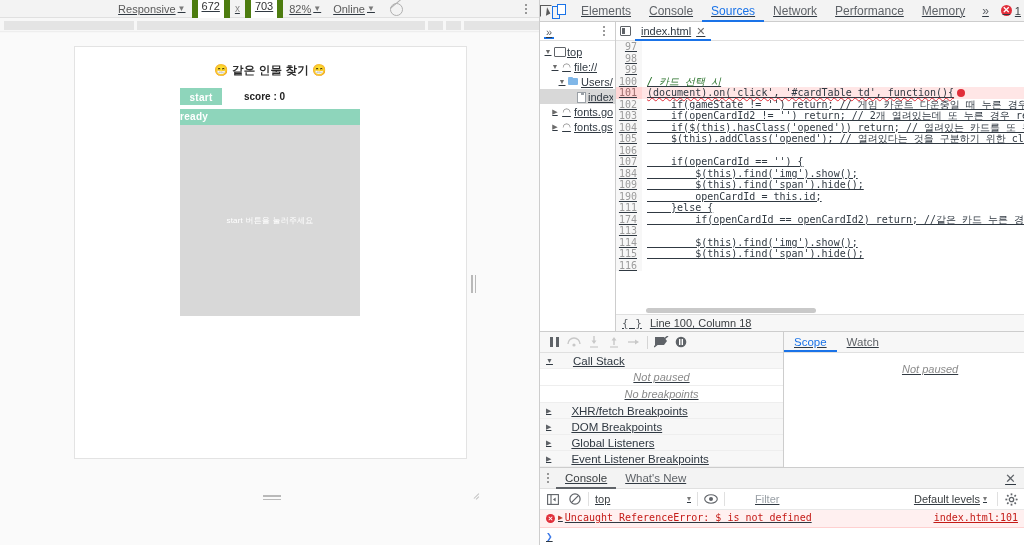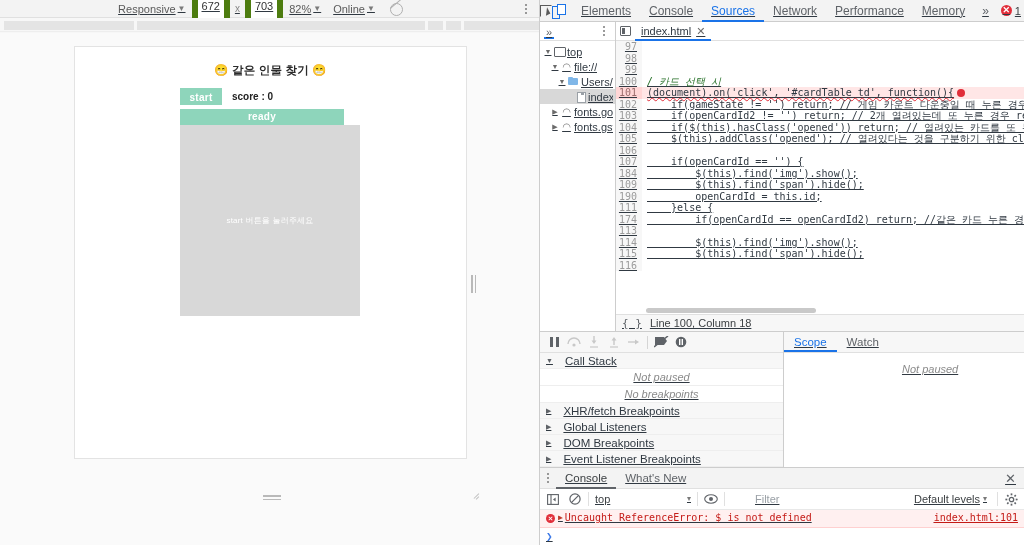--- a/index.html
+++ b/index.html
@@ -76,34 +76,34 @@
     box-shadow: 0 0 0 1px #e3e3e3;
   }
   .page-inner { padding-top: 10px; }
   .page-title {
     text-align: center; font-size: 11.5px; font-weight: bold;
     color: #2b2b2b; letter-spacing: .2px;
     padding: 6px 0 10px;
   }
   .controls {
     display: flex; align-items: center;
-    margin-left: 105px; gap: 10px;
+    margin-left: 105px; gap: 22px;
   }
   .btn-start {
     background: #8ed5bb; color: #ffffff;
     width: 42px; height: 17px; line-height: 17px;
     text-align: center; font-size: 10px; border: none;
     font-weight: 600; letter-spacing: .3px;
   }
   .score-txt { font-size: 10px; font-weight: bold; color: #222; }
   .status-bar {
     margin: 4px 0 0 105px;
-    width: 164px; height: 16px; line-height: 16px;
+    width: 180px; height: 16px; line-height: 16px;
     background: #8ed5bb; color: #fff;
-    text-align: center; font-size: 10px; font-weight: 600;
+    font-size: 10px; font-weight: 600;
     letter-spacing: .3px;
   }
   .card-table {
     margin-left: 105px;
     width: 180px; height: 191px;
     background: #d8d8d8;
     display: flex; align-items: center; justify-content: center;
   }
   .card-hint { color: #ffffff; font-size: 8px; letter-spacing: .2px; }
 
@@ -241,21 +241,21 @@
   
   .debug-row { display:flex; flex: 0 0 auto; border-top:1px solid #cdcdcd; min-height:0;}
   .debug-left { width:244px; flex:0 0 244px; border-right:1px solid #cdcdcd; display:flex;flex-direction:column;}
   .debug-toolbar{
     height:21px;display:flex;align-items:center;gap:0px;padding:0 4px;
     border-bottom:1px solid #e0e0e0;background:#f7f7f7;
   }
   .dbtn{width:20px;height:20px;display:flex;align-items:center;justify-content:center;color:#5f6368;}
   .dsep{width:1px;height:13px;background:#d5d5d5;margin:0 3px;}
   .sec-head{
-    height:16px;display:flex;align-items:center;gap:12px;padding:0 6px;
+    height:16px;display:flex;align-items:center;gap:20px;padding:0 6px;
     font-size:11.5px;color:#303942;border-bottom:1px solid #eee;background:#f7f7f7;
   }
   .sec-arrow{font-size:7px;color:#5f6368;}
   .sec-empty{
     height:17px;display:flex;align-items:center;justify-content:center;
     font-size:11px;color:#8a8a8a;font-style:italic;border-bottom:1px solid #eee;background:#fff;
   }
   .debug-right{flex:1;display:flex;flex-direction:column;min-width:0;}
   .scope-tabs{height:21px;display:flex;align-items:stretch;border-bottom:1px solid #e0e0e0;background:#f7f7f7;}
   .stab{padding:0 10px;display:flex;align-items:center;font-size:11.5px;color:#5f6368;}
@@ -571,25 +571,25 @@
             <div class="sec-empty">Not paused</div>
 
             <div class="sec-empty">No breakpoints</div>
 
             <div class="sec-head">
               <span class="sec-arrow">▶</span>
               <span>XHR/fetch Breakpoints</span>
             </div>
             <div class="sec-head">
               <span class="sec-arrow">▶</span>
-              <span>Global Listeners</span>
+              <span>DOM Breakpoints</span>
             </div>
             <div class="sec-head">
               <span class="sec-arrow">▶</span>
-              <span>DOM Breakpoints</span>
+              <span>Global Listeners</span>
             </div>
             <div class="sec-head">
               <span class="sec-arrow">▶</span>
               <span>Event Listener Breakpoints</span>
             </div>
           </div>
 
           <div class="debug-right">
             <div class="scope-tabs">
               <div class="stab active">Scope</div>

